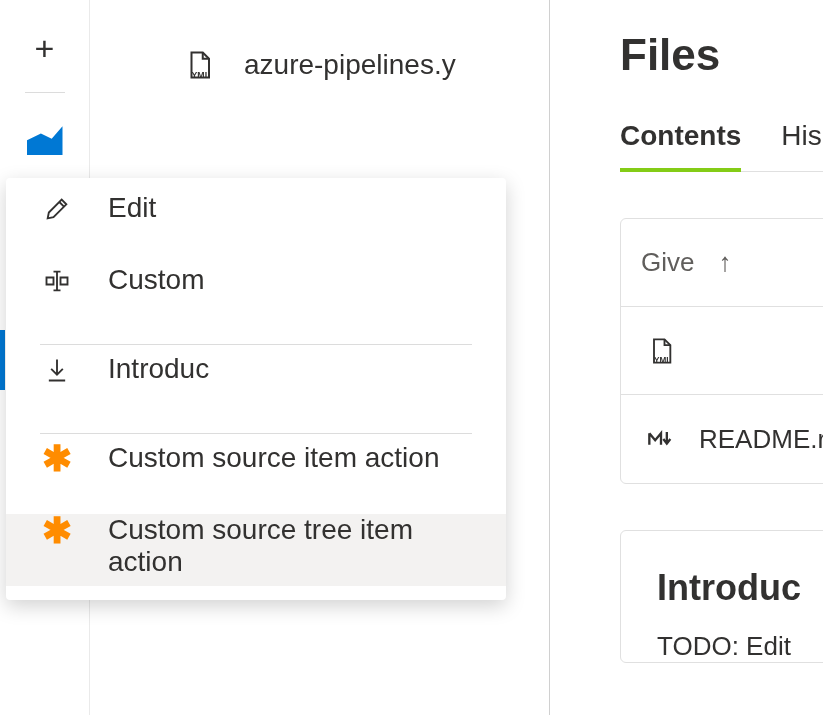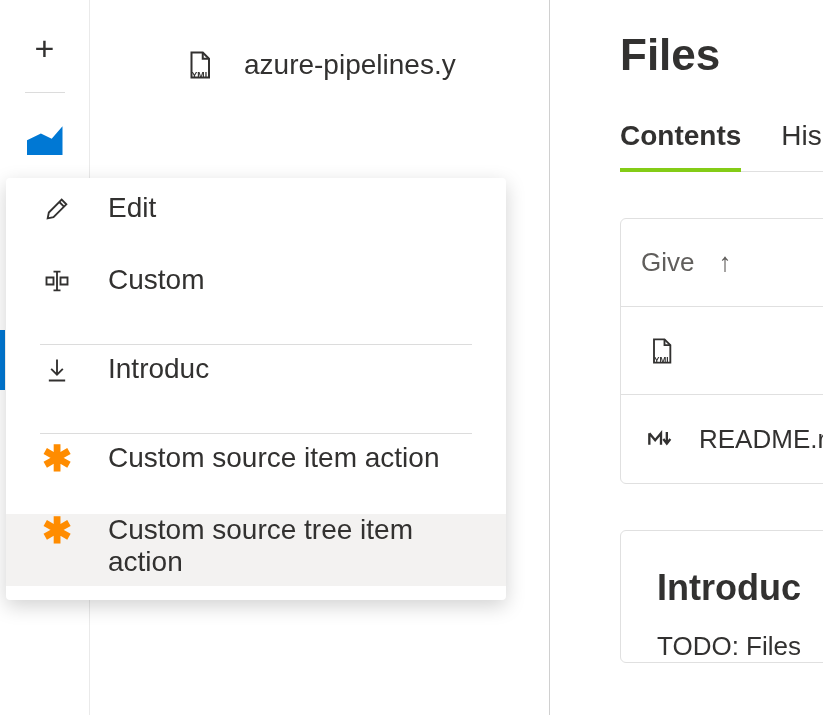--- a/index.html
+++ b/index.html
@@ -257,15 +257,15 @@
       <span class="file-icon">
         <svg viewBox="0 0 24 24" width="28" height="28">
             <path d="M2 7v10M2 7l5 6 5-6v10M17 6v10M14 12l3 4 3-4" stroke-width="2"></path>
           </svg>
       </span>
       <span>README.r</span>
     </div>
   </div>
   <div class="intro-card">
     <div class="intro-title">Introduc</div>
-    <div class="intro-body">TODO: Files</div>
+    <div class="intro-body">TODO: Edit</div>
   </div>
 </div>
 
 </body></html>

